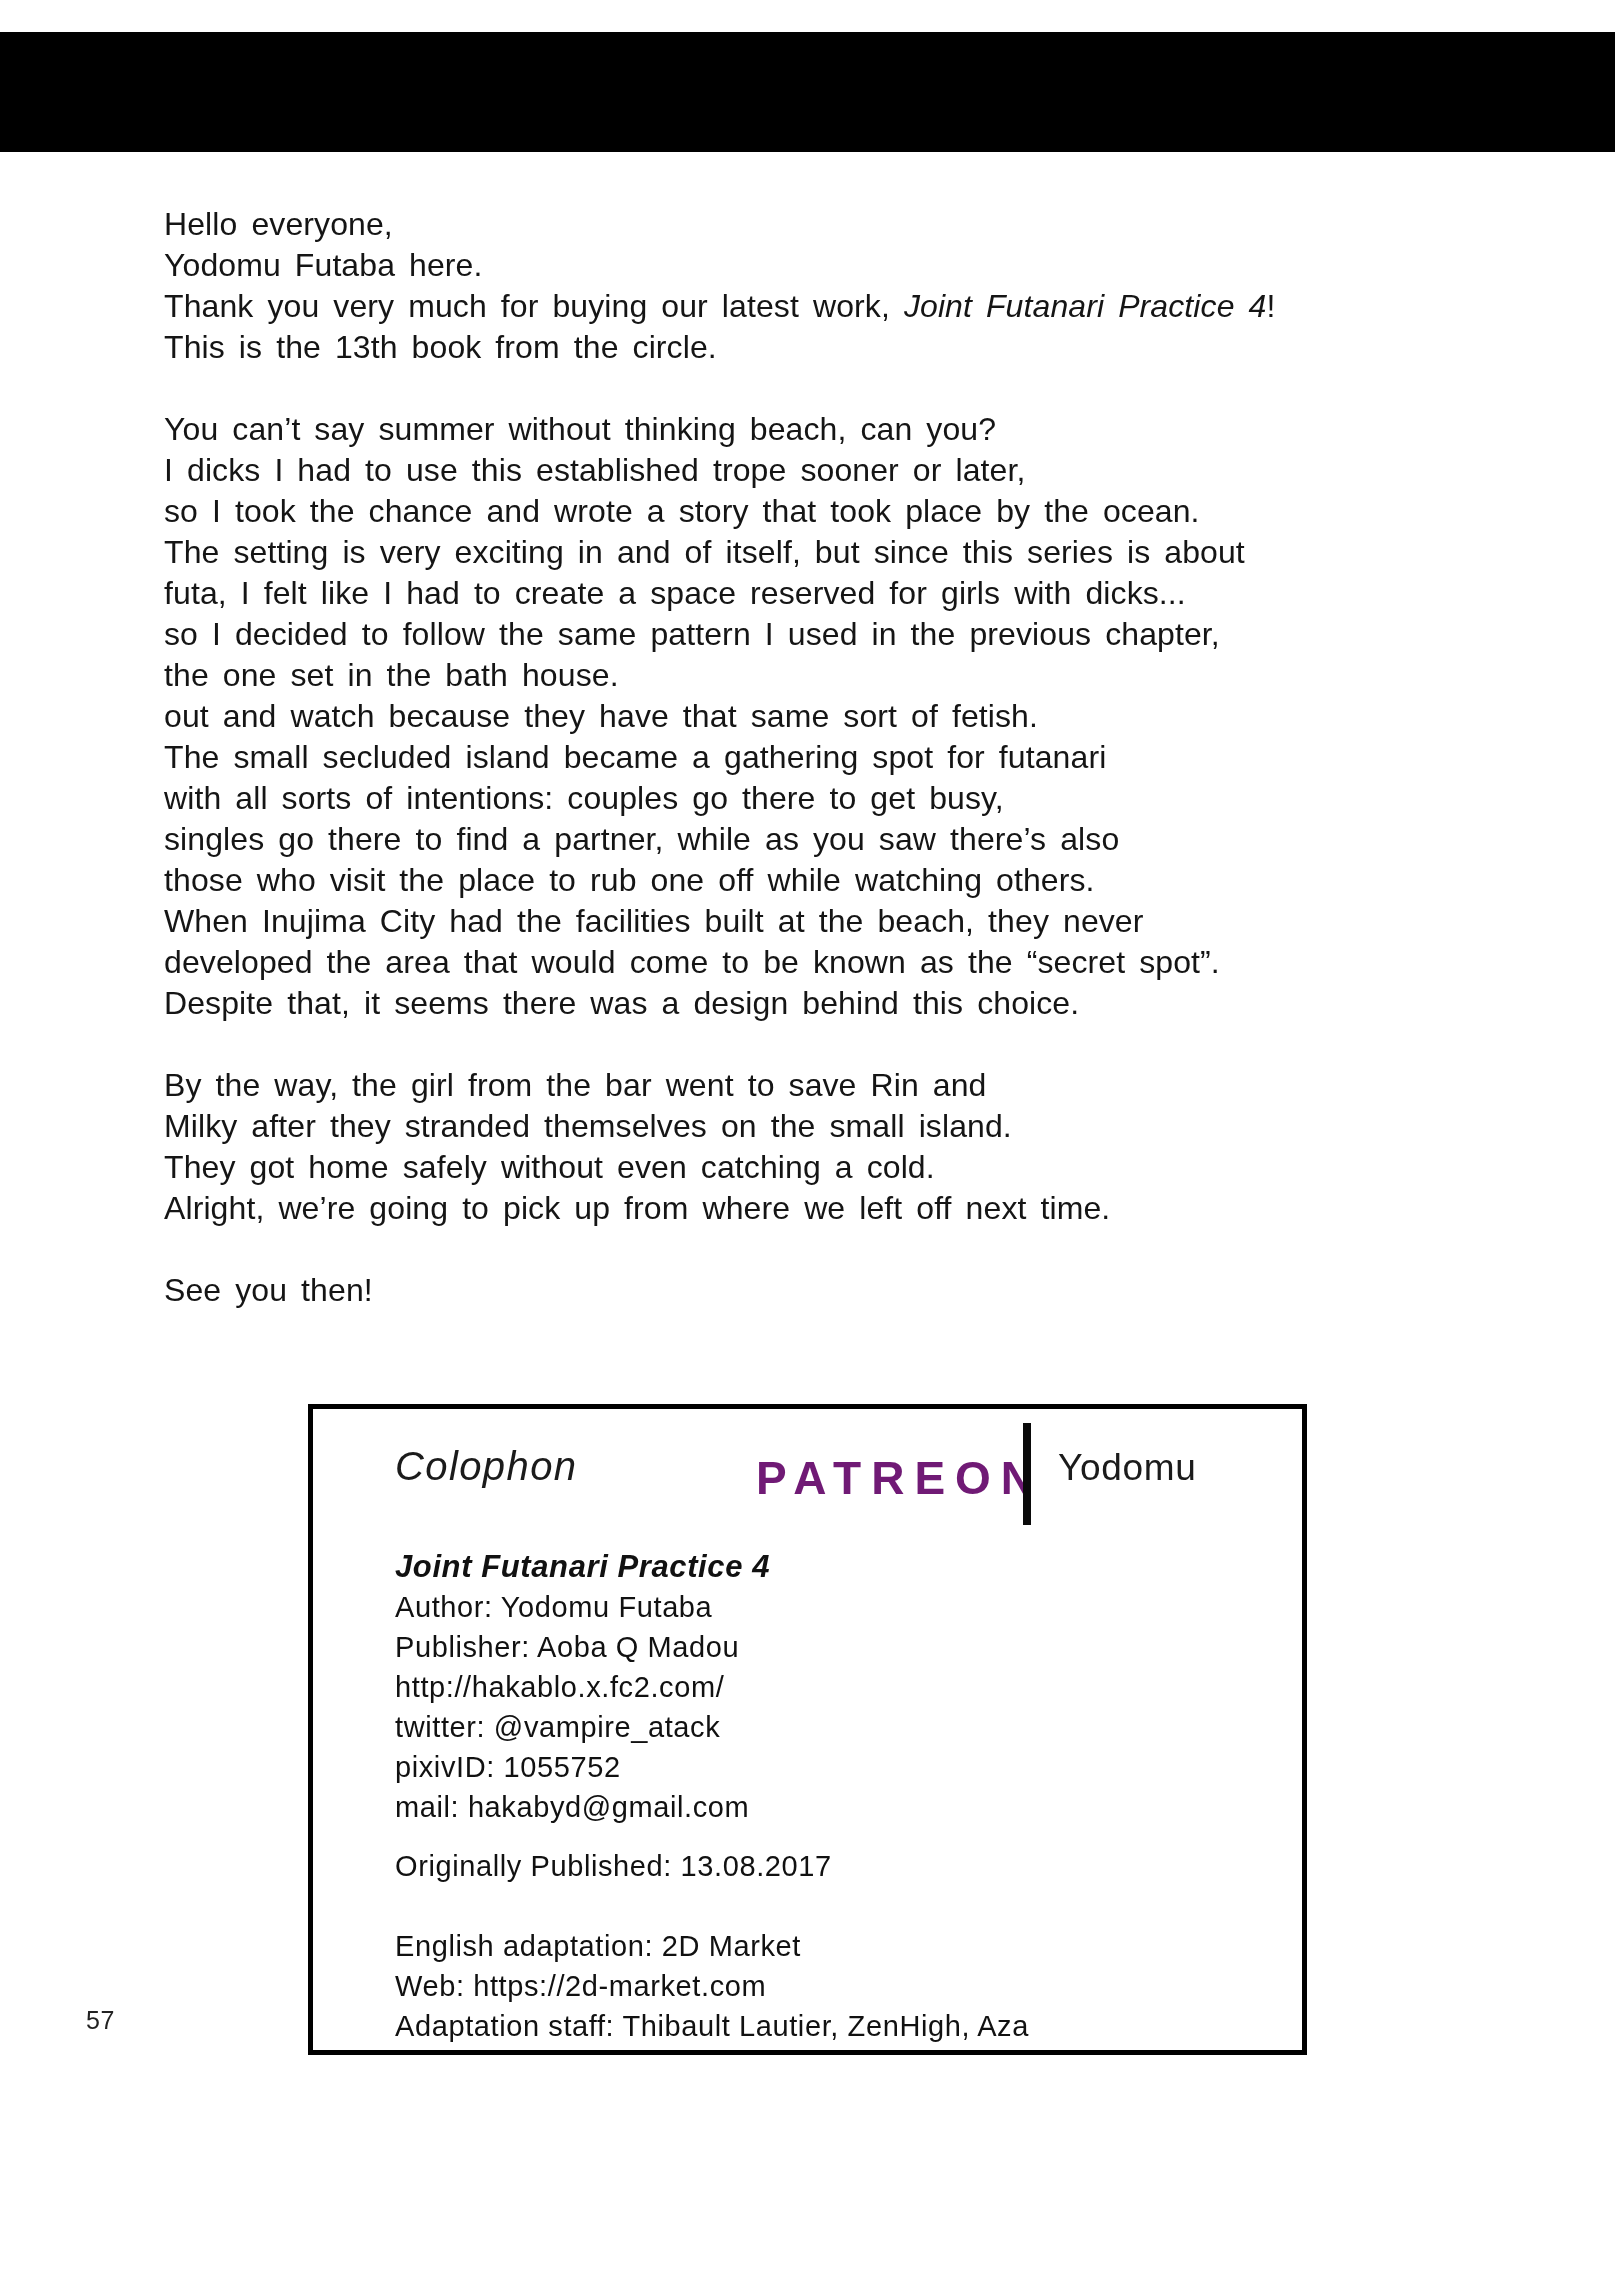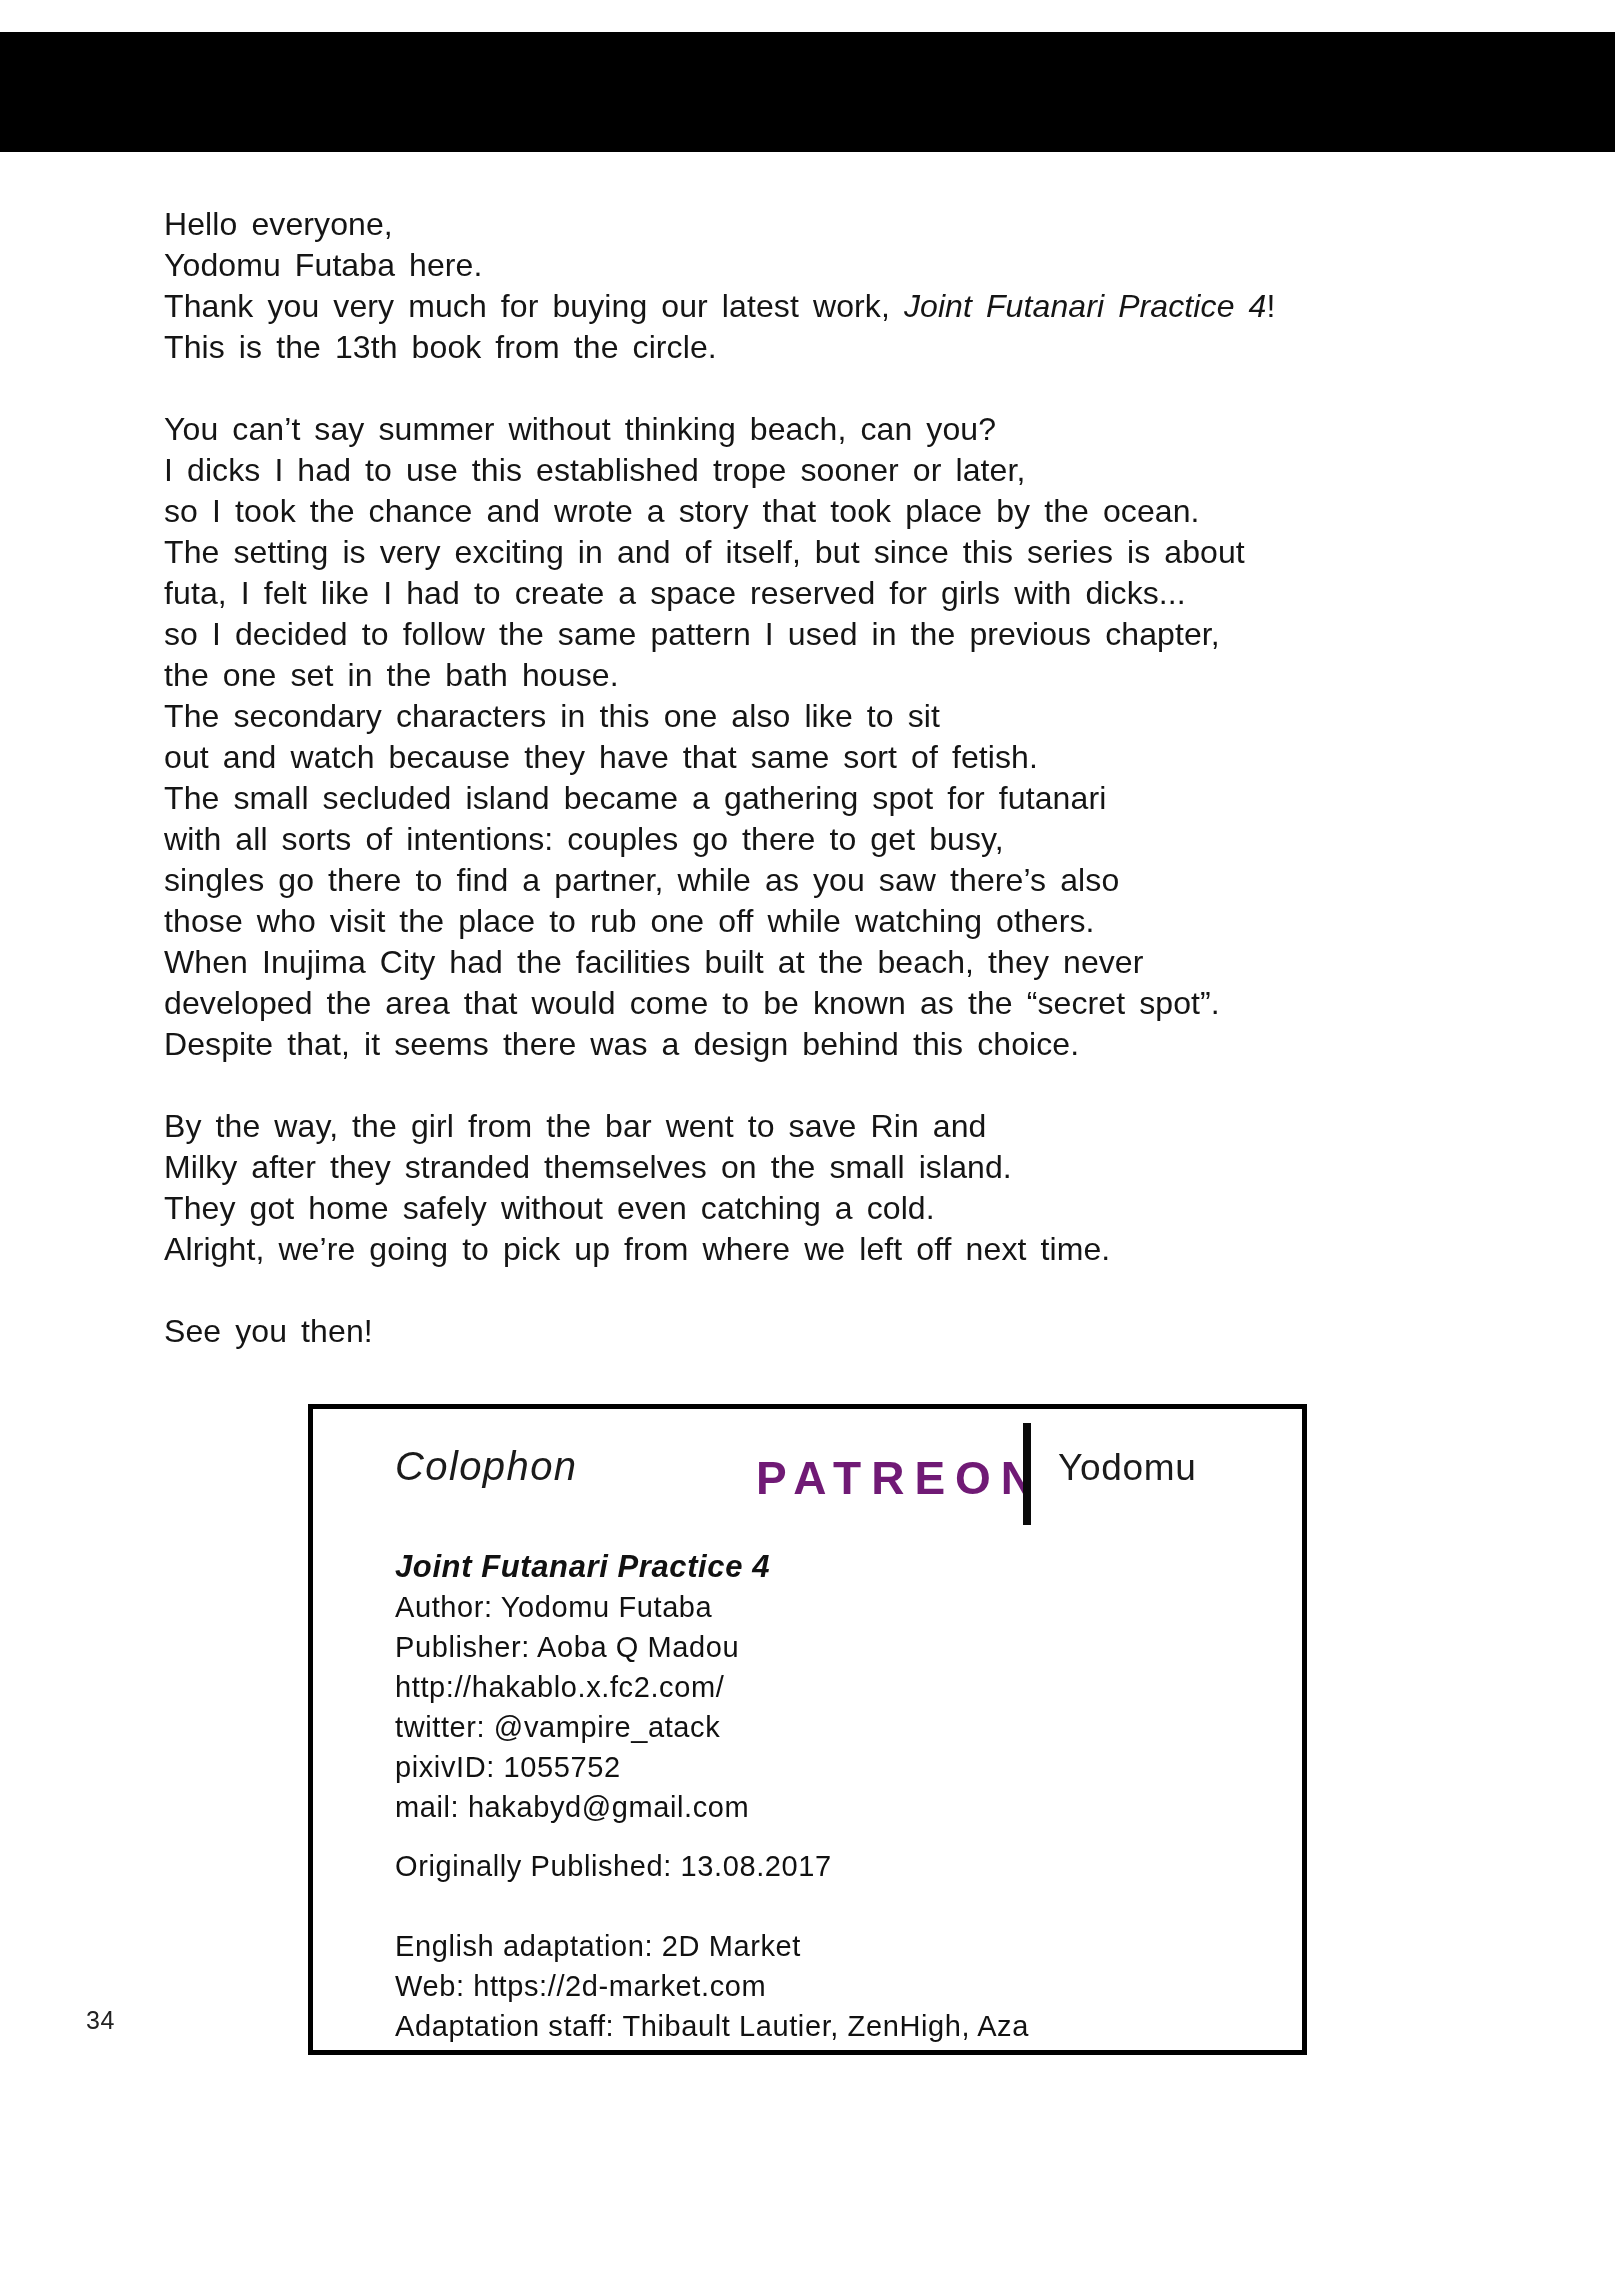--- a/index.html
+++ b/index.html
@@ -134,21 +134,20 @@
         <div class="line">This is the 13th book from the circle.</div>
       </div>
       <div class="para">
         <div class="line">You can’t say summer without thinking beach, can you?</div>
         <div class="line">I dicks I had to use this established trope sooner or later,</div>
         <div class="line">so I took the chance and wrote a story that took place by the ocean.</div>
         <div class="line">The setting is very exciting in and of itself, but since this series is about</div>
         <div class="line">futa, I felt like I had to create a space reserved for girls with dicks...</div>
         <div class="line">so I decided to follow the same pattern I used in the previous chapter,</div>
         <div class="line">the one set in the bath house.</div>
-        <div class="line">The secondary characters in this one also like to sit</div>
         <div class="line">out and watch because they have that same sort of fetish.</div>
         <div class="line">The small secluded island became a gathering spot for futanari</div>
         <div class="line">with all sorts of intentions: couples go there to get busy,</div>
         <div class="line">singles go there to find a partner, while as you saw there’s also</div>
         <div class="line">those who visit the place to rub one off while watching others.</div>
         <div class="line">When Inujima City had the facilities built at the beach, they never</div>
         <div class="line">developed the area that would come to be known as the “secret spot”.</div>
         <div class="line">Despite that, it seems there was a design behind this choice.</div>
       </div>
       <div class="para">
@@ -180,17 +179,17 @@
         </div>
       <div class="col-published">Originally Published: 13.08.2017</div>
       <div class="col-adaptation">
           <div>English adaptation: 2D Market</div>
           <div>Web: https://2d-market.com</div>
           <div>Adaptation staff: Thibault Lautier, ZenHigh, Aza</div>
         </div>
     </div>
   </section>
 
-  <div class="page-number">34</div>
+  <div class="page-number">57</div>
 
 
 </div>
 
 
 </body></html>

